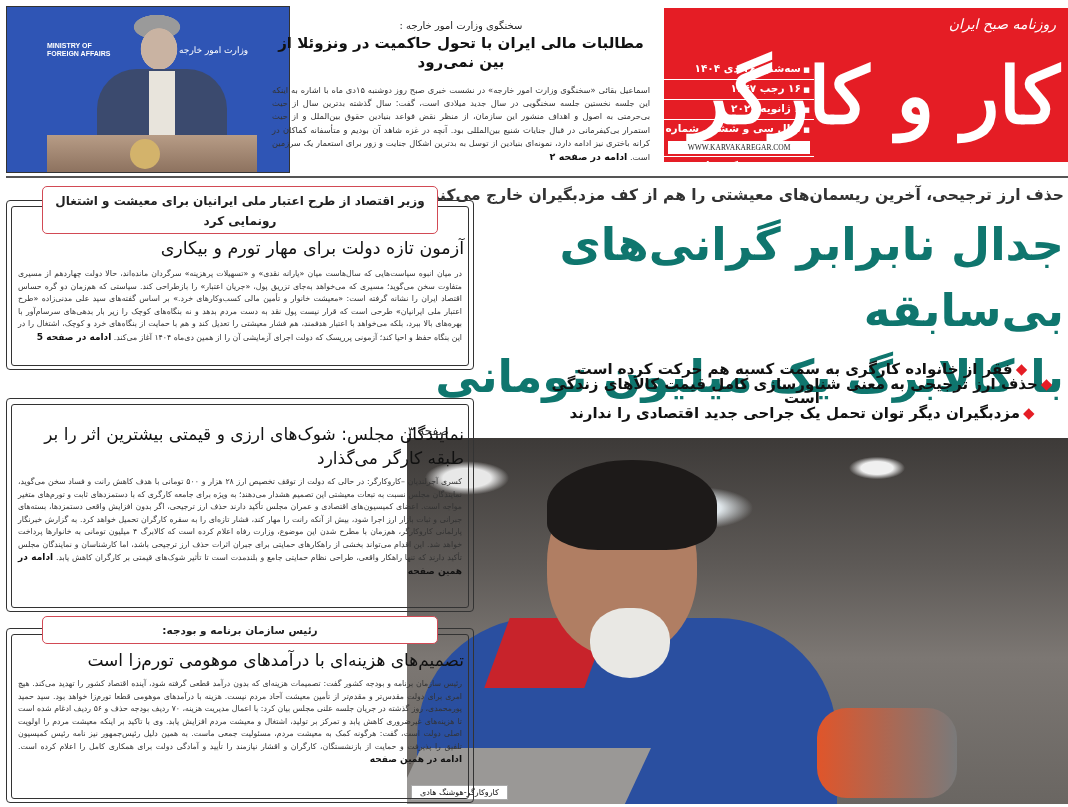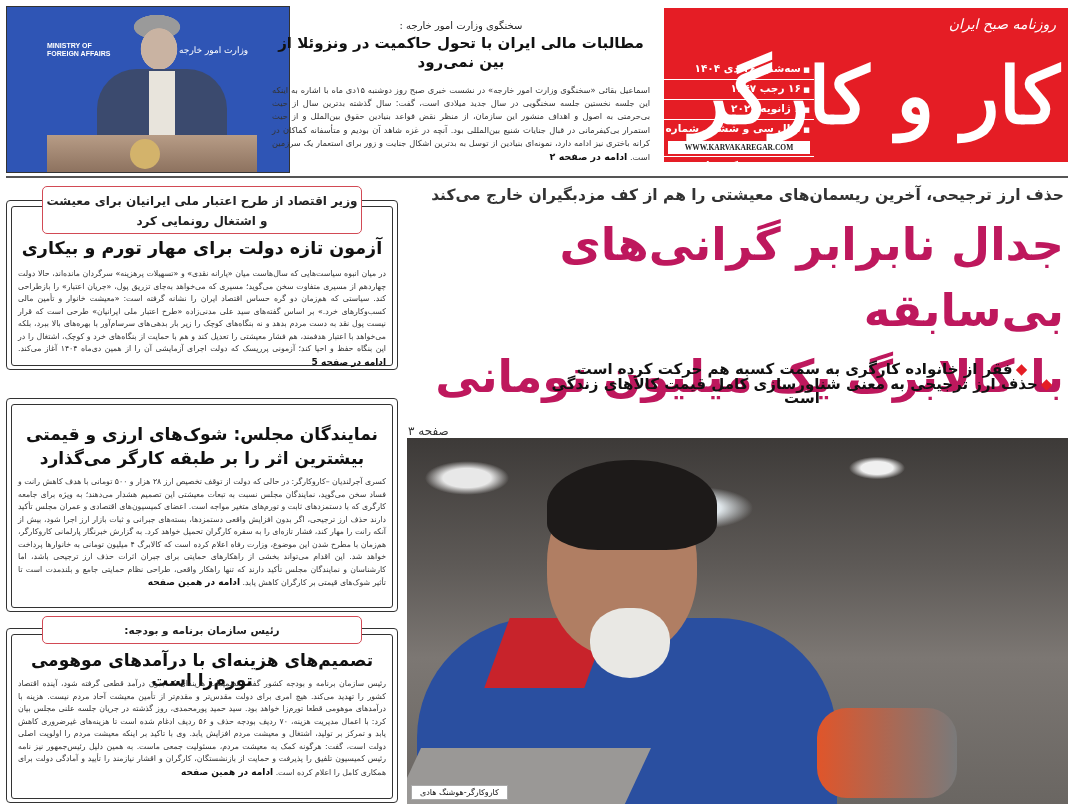--- a/index.html
+++ b/index.html
@@ -64,34 +64,34 @@
   }
   #masthead .info { position: absolute; left: 0; top: 52px; width: 150px; }
   #masthead .info-row {
     color: #fff; font-size: 10.5px; font-weight: bold; line-height: 17px;
     border-bottom: 1px solid #fff; padding-right: 4px; text-align: right;
   }
   #masthead .info-row::before { content: "■ "; font-size: 7px; }
   #masthead .info-row:last-child { border-bottom: none; }
   #masthead .url {
     position: absolute; left: 4px; bottom: 8px; width: 142px; height: 13px; background: #fff;
-    color: #222; font-size: 7.5px; font-weight: bold; text-align: center; line-height: 13px;
+    color: #222; font-size: 7.5px; font-weight: normal; text-align: center; line-height: 13px;
     font-family: "Liberation Serif", serif;
   }
 
   .hrule { position: absolute; height: 1.5px; background: #555; }
 
   
   #main-kicker {
     position: absolute; left: 408px; top: 186px; width: 656px; text-align: right;
     font-size: 15.5px; font-weight: bold; color: #333;
   }
   #main-headline {
     position: absolute; left: 408px; top: 212px; width: 656px; text-align: right;
-    font-size: 45px; font-weight: 900; line-height: 66px; color: #be185d; letter-spacing: -1px;
+    font-size: 45px; font-weight: 900; line-height: 66px; color: #0f766e; letter-spacing: -1px;
   }
   #main-bullets { position: absolute; left: 540px; top: 362px; width: 524px; }
   #main-bullets li {
     list-style: none; font-size: 15px; font-weight: bold; line-height: 14.5px; text-align: center;
   }
   #main-bullets .diamond { color: #e51d25; margin-left: 3px; }
   #page-ref { position: absolute; left: 408px; top: 424px; font-size: 12px; color: #333; }
 
   #main-photo {
     position: absolute; left: 407px; top: 438px; width: 661px; height: 366px; overflow: hidden;
@@ -128,32 +128,32 @@
   #main-photo .metal {
     position: absolute; left: 0; top: 310px; width: 230px; height: 60px; background: #9a9896;
     transform: skewX(-25deg);
   }
   #main-photo .credit {
     position: absolute; left: 4px; bottom: 4px; background: #fff; color: #111; font-size: 8px;
     padding: 2px 8px; border: 1px solid #aaa;
   }
 
   
-  .box { position: absolute; left: 6px; width: 392px; }
+  .box { position: absolute; left: 6px; width: 468px; }
   .box .outer {
     position: absolute; left: 0; right: 0; bottom: 0; border: 1.5px solid #333; border-radius: 4px;
   }
   .box .inner {
     position: absolute; left: 5px; right: 5px; bottom: 4px; border: 1px solid #333; border-radius: 3px;
   }
   .box .tag {
     position: absolute; left: 36px; right: 36px; top: 0; background: #fff; border: 1.5px solid #d24a55;
     border-radius: 5px; text-align: center; font-weight: bold; color: #222; z-index: 2;
   }
-  .box .title { position: absolute; left: 10px; right: 10px; text-align: center; font-weight: bold; color: #111; }
+  .box .title { position: absolute; left: 10px; right: 10px; font-weight: normal; color: #111; }
   .box .text {
     position: absolute; left: 12px; right: 12px; font-size: 7.8px; line-height: 12.5px; color: #333; text-align: justify;
   }
   .box .cont { font-weight: bold; font-size: 9px; color: #111; }
 
   #box1 { top: 186px; height: 184px; }
   #box1 .outer { top: 14px; } #box1 .inner { top: 20px; }
   #box1 .tag { height: 48px; font-size: 12px; line-height: 20px; padding-top: 4px; }
   #box1 .title { top: 52px; font-size: 17.5px; }
   #box1 .text { top: 82px; }
@@ -207,20 +207,21 @@
 <div class="hrule" style="left:6px; top:176px; width:1062px;"></div>
 
 <div id="main-kicker">حذف ارز ترجیحی، آخرین ریسمان‌های معیشتی را هم از کف مزدبگیران خارج می‌کند</div>
 <div id="main-headline">
   <div>جدال نابرابر گرانی‌های بی‌سابقه</div>
   <div>با کالابرگ یک میلیون تومانی</div>
 </div>
 <ul id="main-bullets">
   <li><span class="diamond">◆</span><span>فقر از خانواده کارگری به سمت کسبه هم حرکت کرده است</span></li>
   <li><span class="diamond">◆</span><span>حذف ارز ترجیحی به معنی شناورسازی کامل قیمت کالاهای زندگی است</span></li>
+  <li><span class="diamond">◆</span><span>مزدبگیران دیگر توان تحمل یک جراحی جدید اقتصادی را ندارند</span></li>
 </ul>
 <div id="page-ref">صفحه ۳</div>
 
 <div id="main-photo">
   <div class="worker-body"></div>
   <div class="worker-collar"></div>
   <div class="worker-head"></div>
   <div class="worker-hair"></div>
   <div class="mask"></div>
   <div class="glove"></div>

